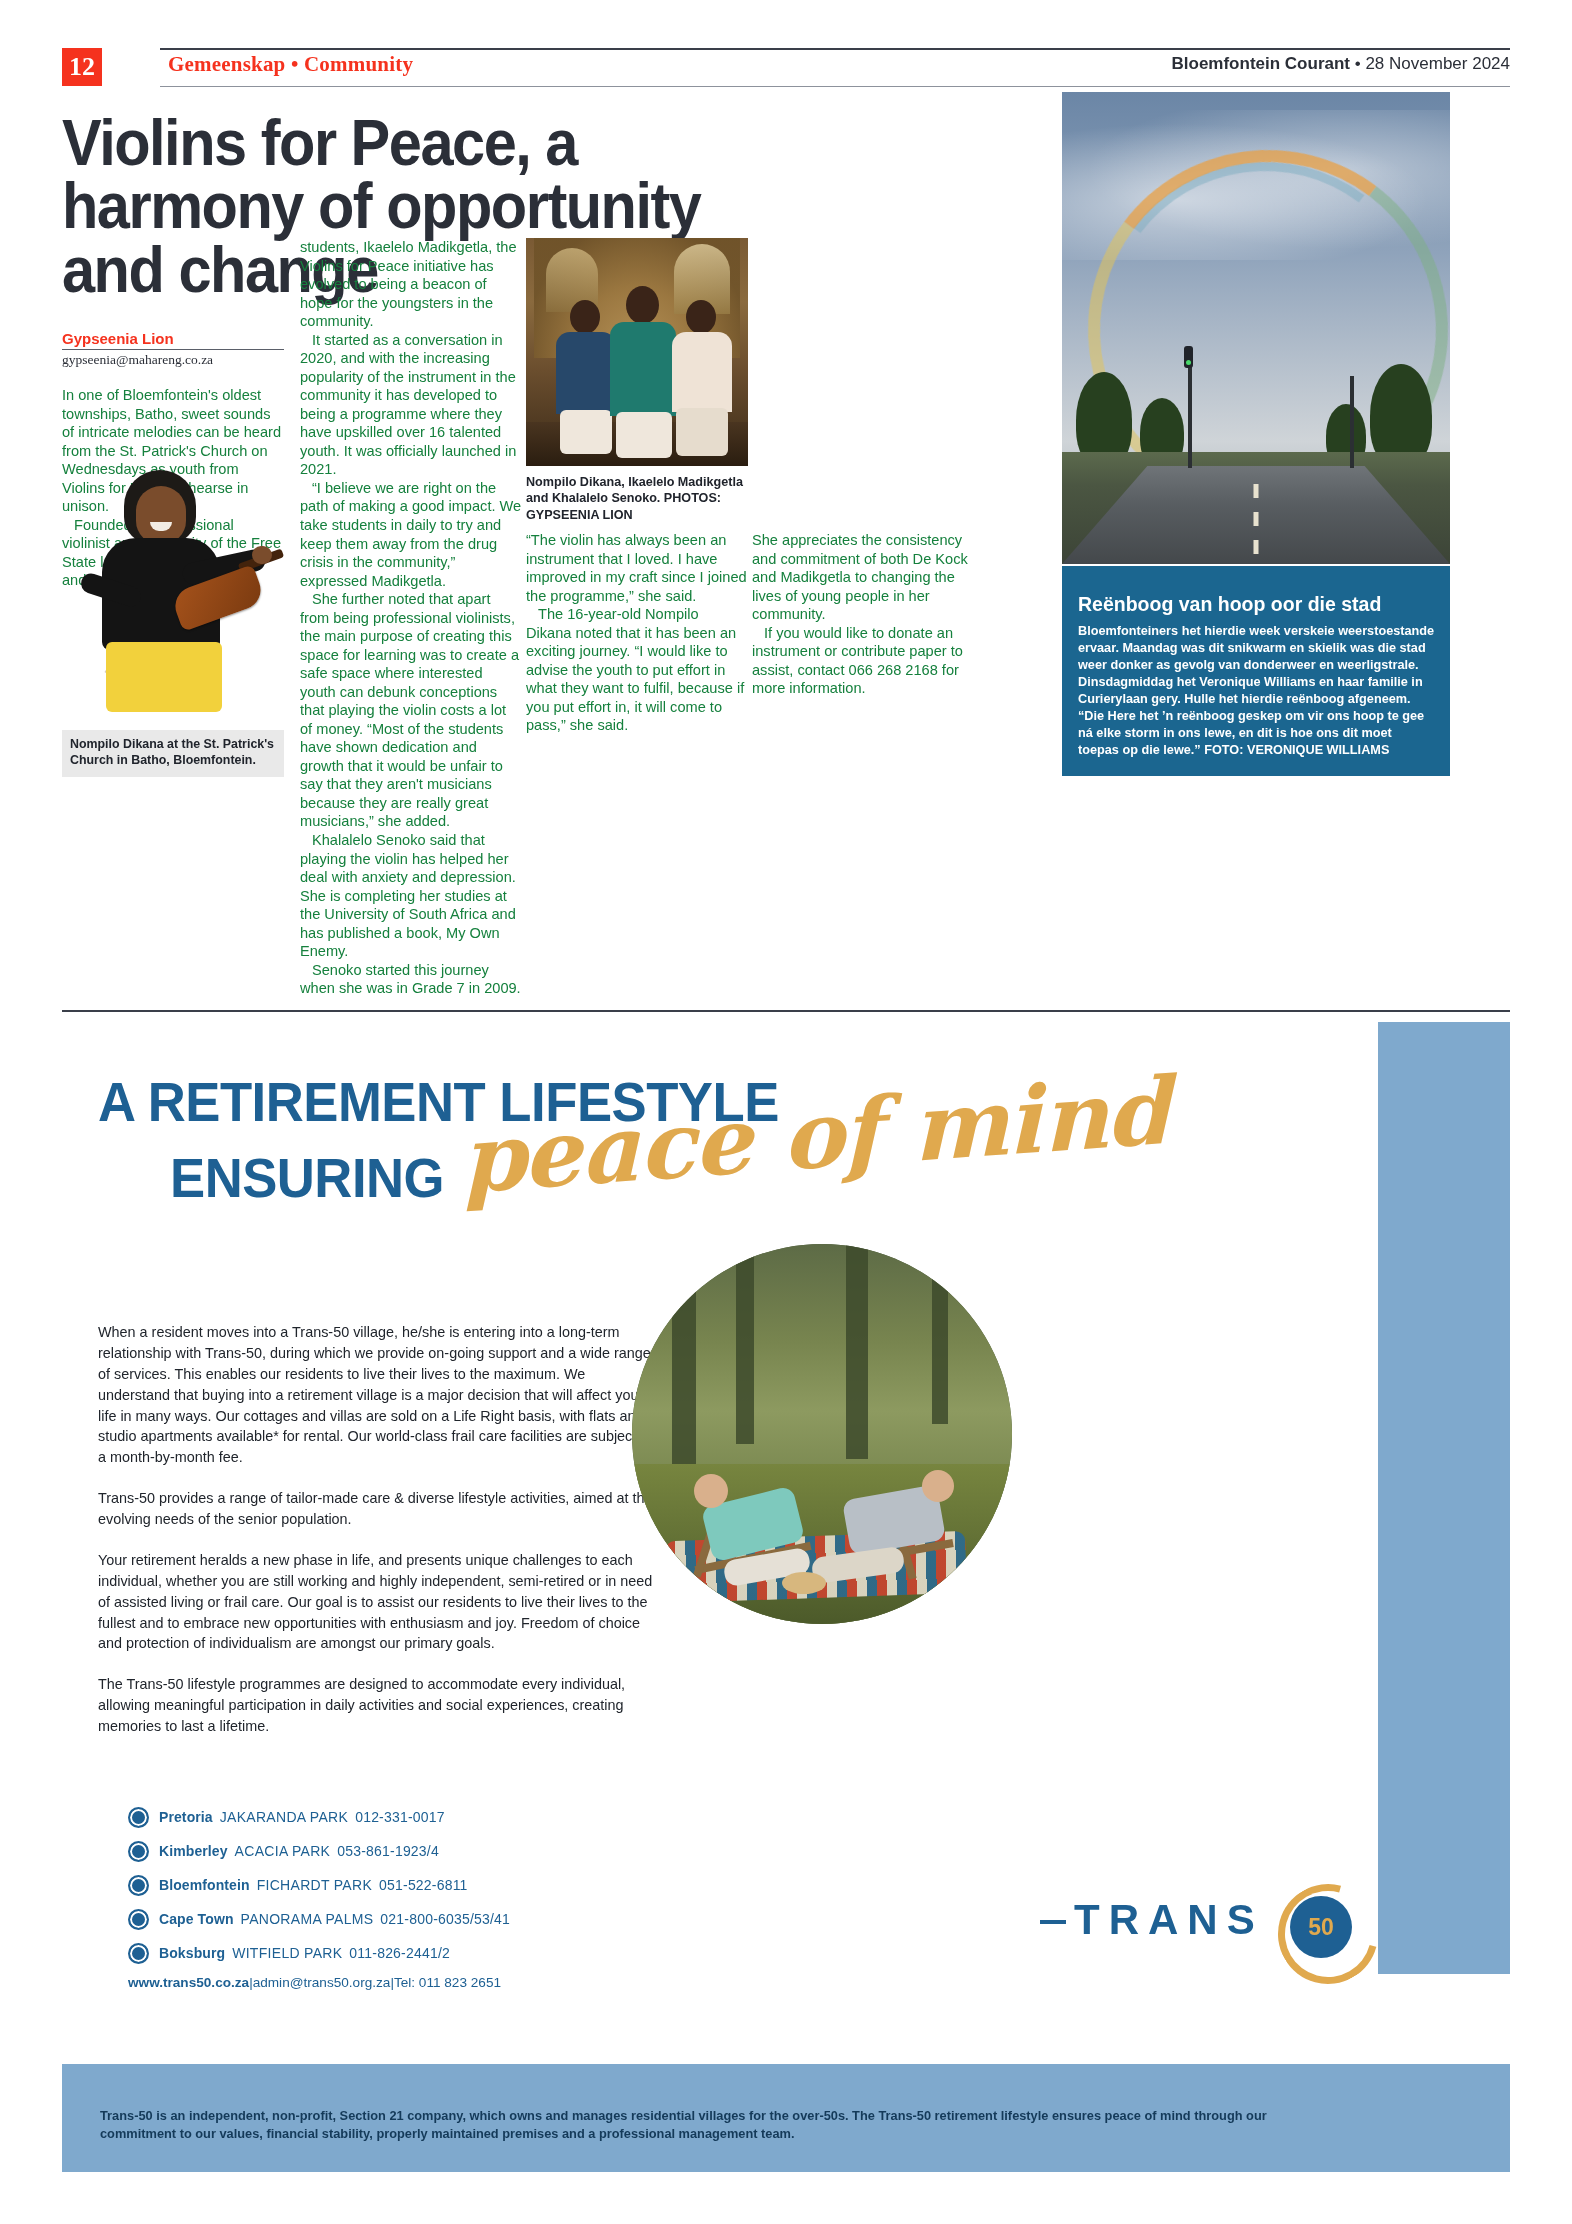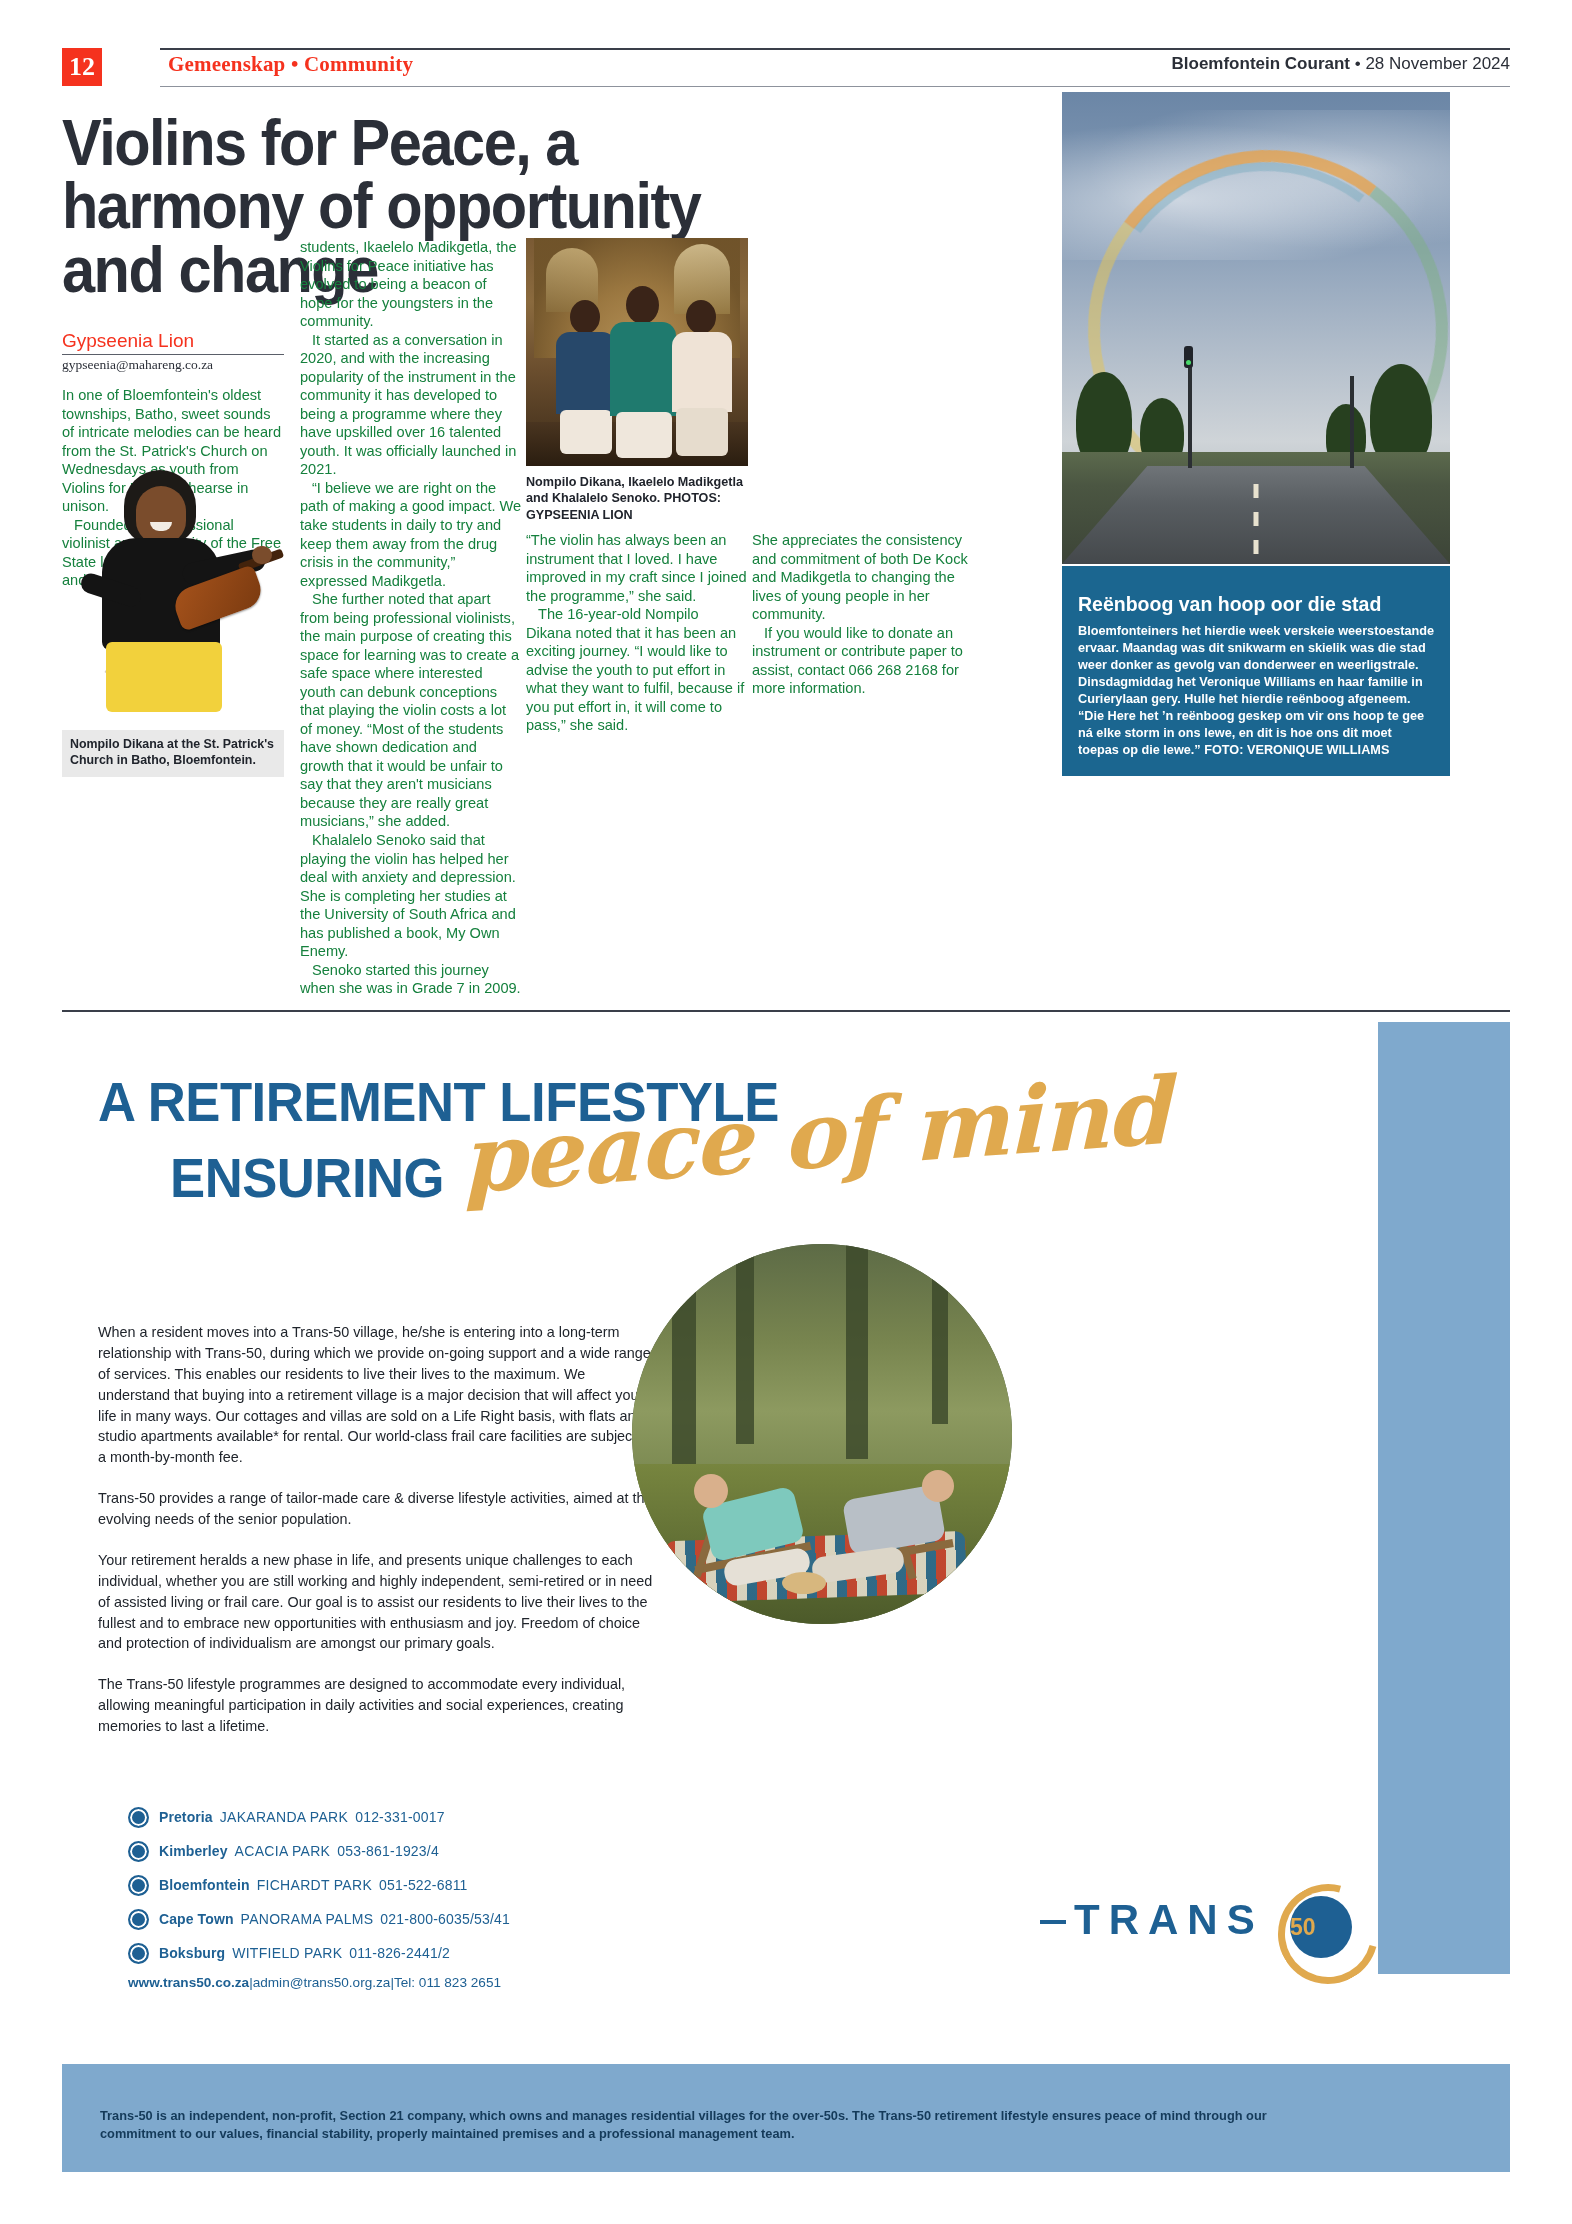--- a/index.html
+++ b/index.html
@@ -40,21 +40,21 @@
     position:absolute; left:62px; top:112px; width:700px;
     font-family:"Liberation Sans Narrow","Liberation Sans", sans-serif;
     font-weight:700; font-size:64px; line-height:0.99;
     letter-spacing:-1.6px;
     color:#2b2f38;
     transform:scaleX(.93); transform-origin:left top;
   }
 
   
   .byline{position:absolute; left:62px; top:330px; width:222px;}
-  .byline-name{font-size:19px; font-weight:400; color:#f5321e; line-height:1.15;}
+  .byline-name{font-size:15px; font-weight:700; color:#f5321e; line-height:1.15;}
   .byline-rule{width:100%; height:1px; background:#5a5f69; margin:2px 0 2px;}
   .byline-mail{font-family:"Liberation Serif", serif; font-size:13.5px; color:#2b2f38;}
 
   
   .col{position:absolute; font-size:14.6px; line-height:1.27; color:#15803d; text-align:left;}
   .col p{margin:0;}
   .col p + p{text-indent:12px;}
   .c1{left:62px; top:386px; width:222px;}
   .c2{left:300px; top:238px; width:222px;}
   .c3{left:526px; top:531px; width:222px;}
@@ -237,21 +237,21 @@
 
   .trans-logo{position:absolute; left:1040px; top:1880px; width:330px; height:84px;}
   .tl-dash{position:absolute; left:0; top:40px; width:26px; height:4px; background:#1e6093;}
   .tl-word{position:absolute; left:34px; top:16px; font-size:42px; font-weight:700;
     color:#1e6093; letter-spacing:9px; font-family:"Liberation Sans", sans-serif;}
   .tl-ring{position:absolute; left:238px; top:4px; width:86px; height:86px; border-radius:50%;
     border:7px solid #e0a94e; border-right-color:transparent; transform:rotate(-30deg);}
   .tl-ring2{position:absolute; left:250px; top:16px; width:62px; height:62px; border-radius:50%;
     background:#1e6093;}
   .tl-50{position:absolute; left:250px; top:16px; width:62px; height:62px; line-height:62px;
-    color:#e0a94e; font-size:23px; font-weight:700;}
+    text-align:center; color:#e0a94e; font-size:23px; font-weight:700;}
 </style>
 </head>
 <body>
 
 <div class="page-header">
   <div class="hdr-rule-top"></div>
   <div class="folio">12</div>
   <div class="section-name">Gemeenskap • Community</div>
   <div class="masthead">
     <b>Bloemfontein Courant</b><span> • 28 November 2024</span>

